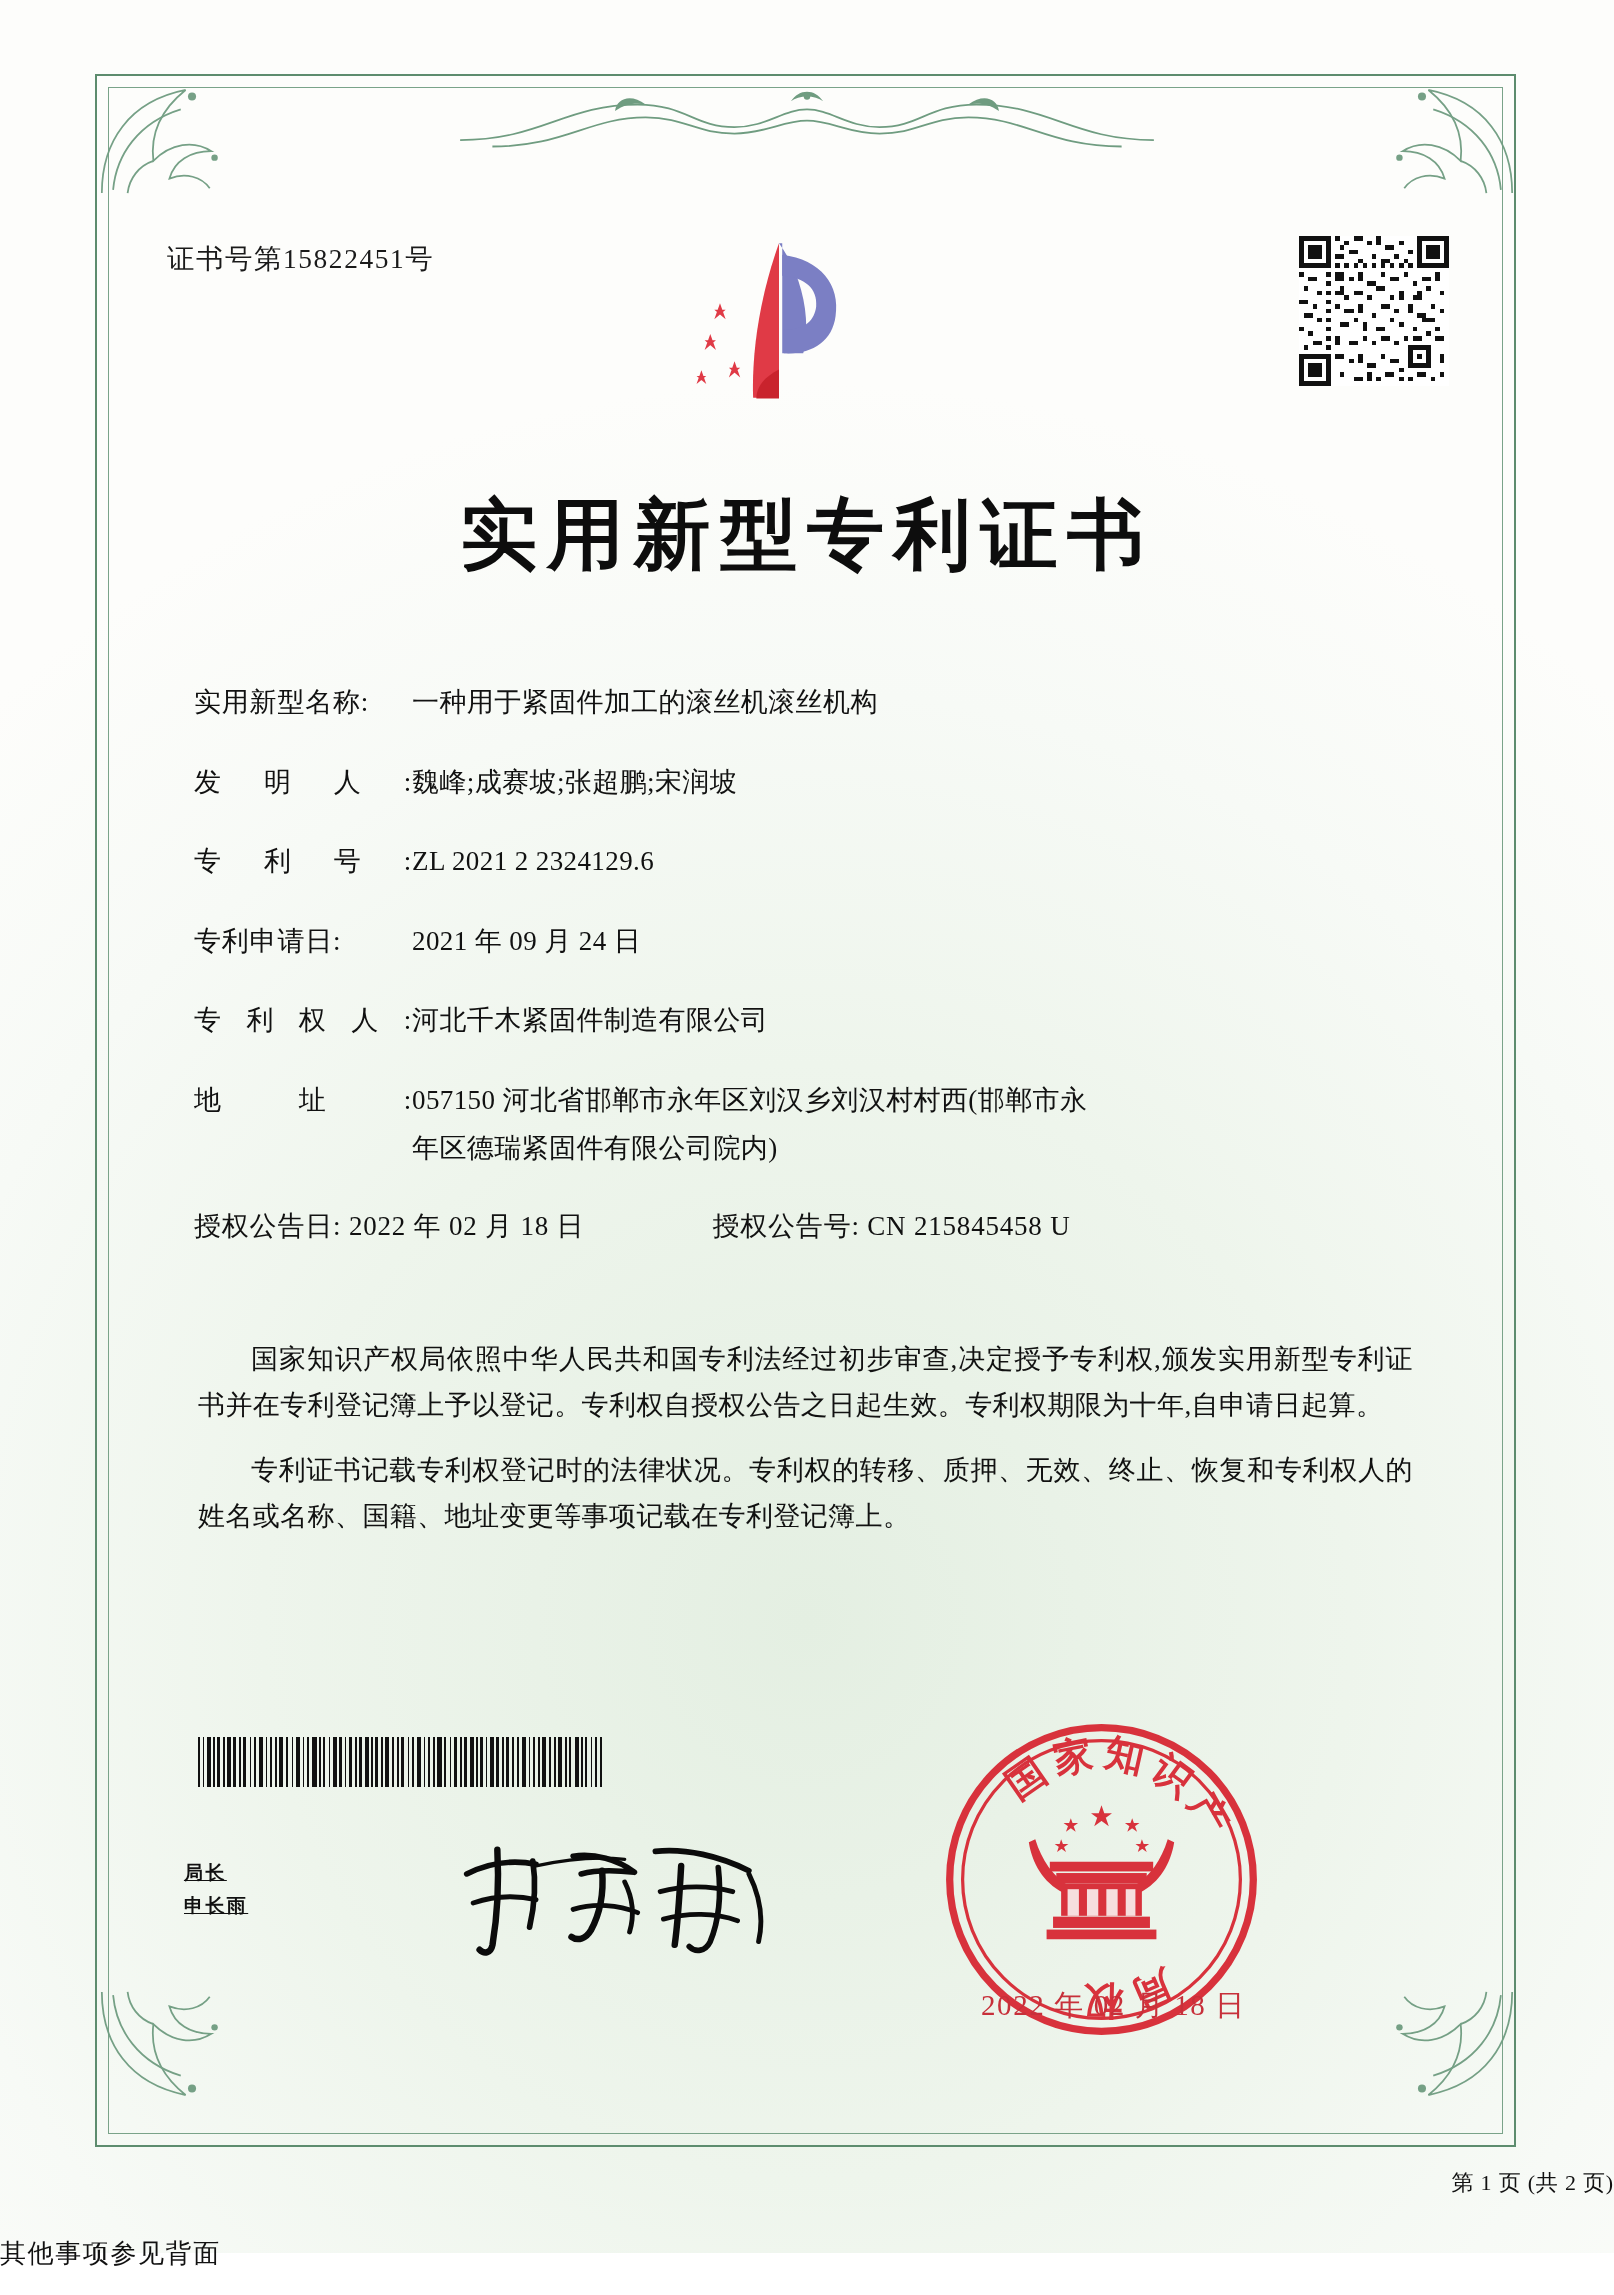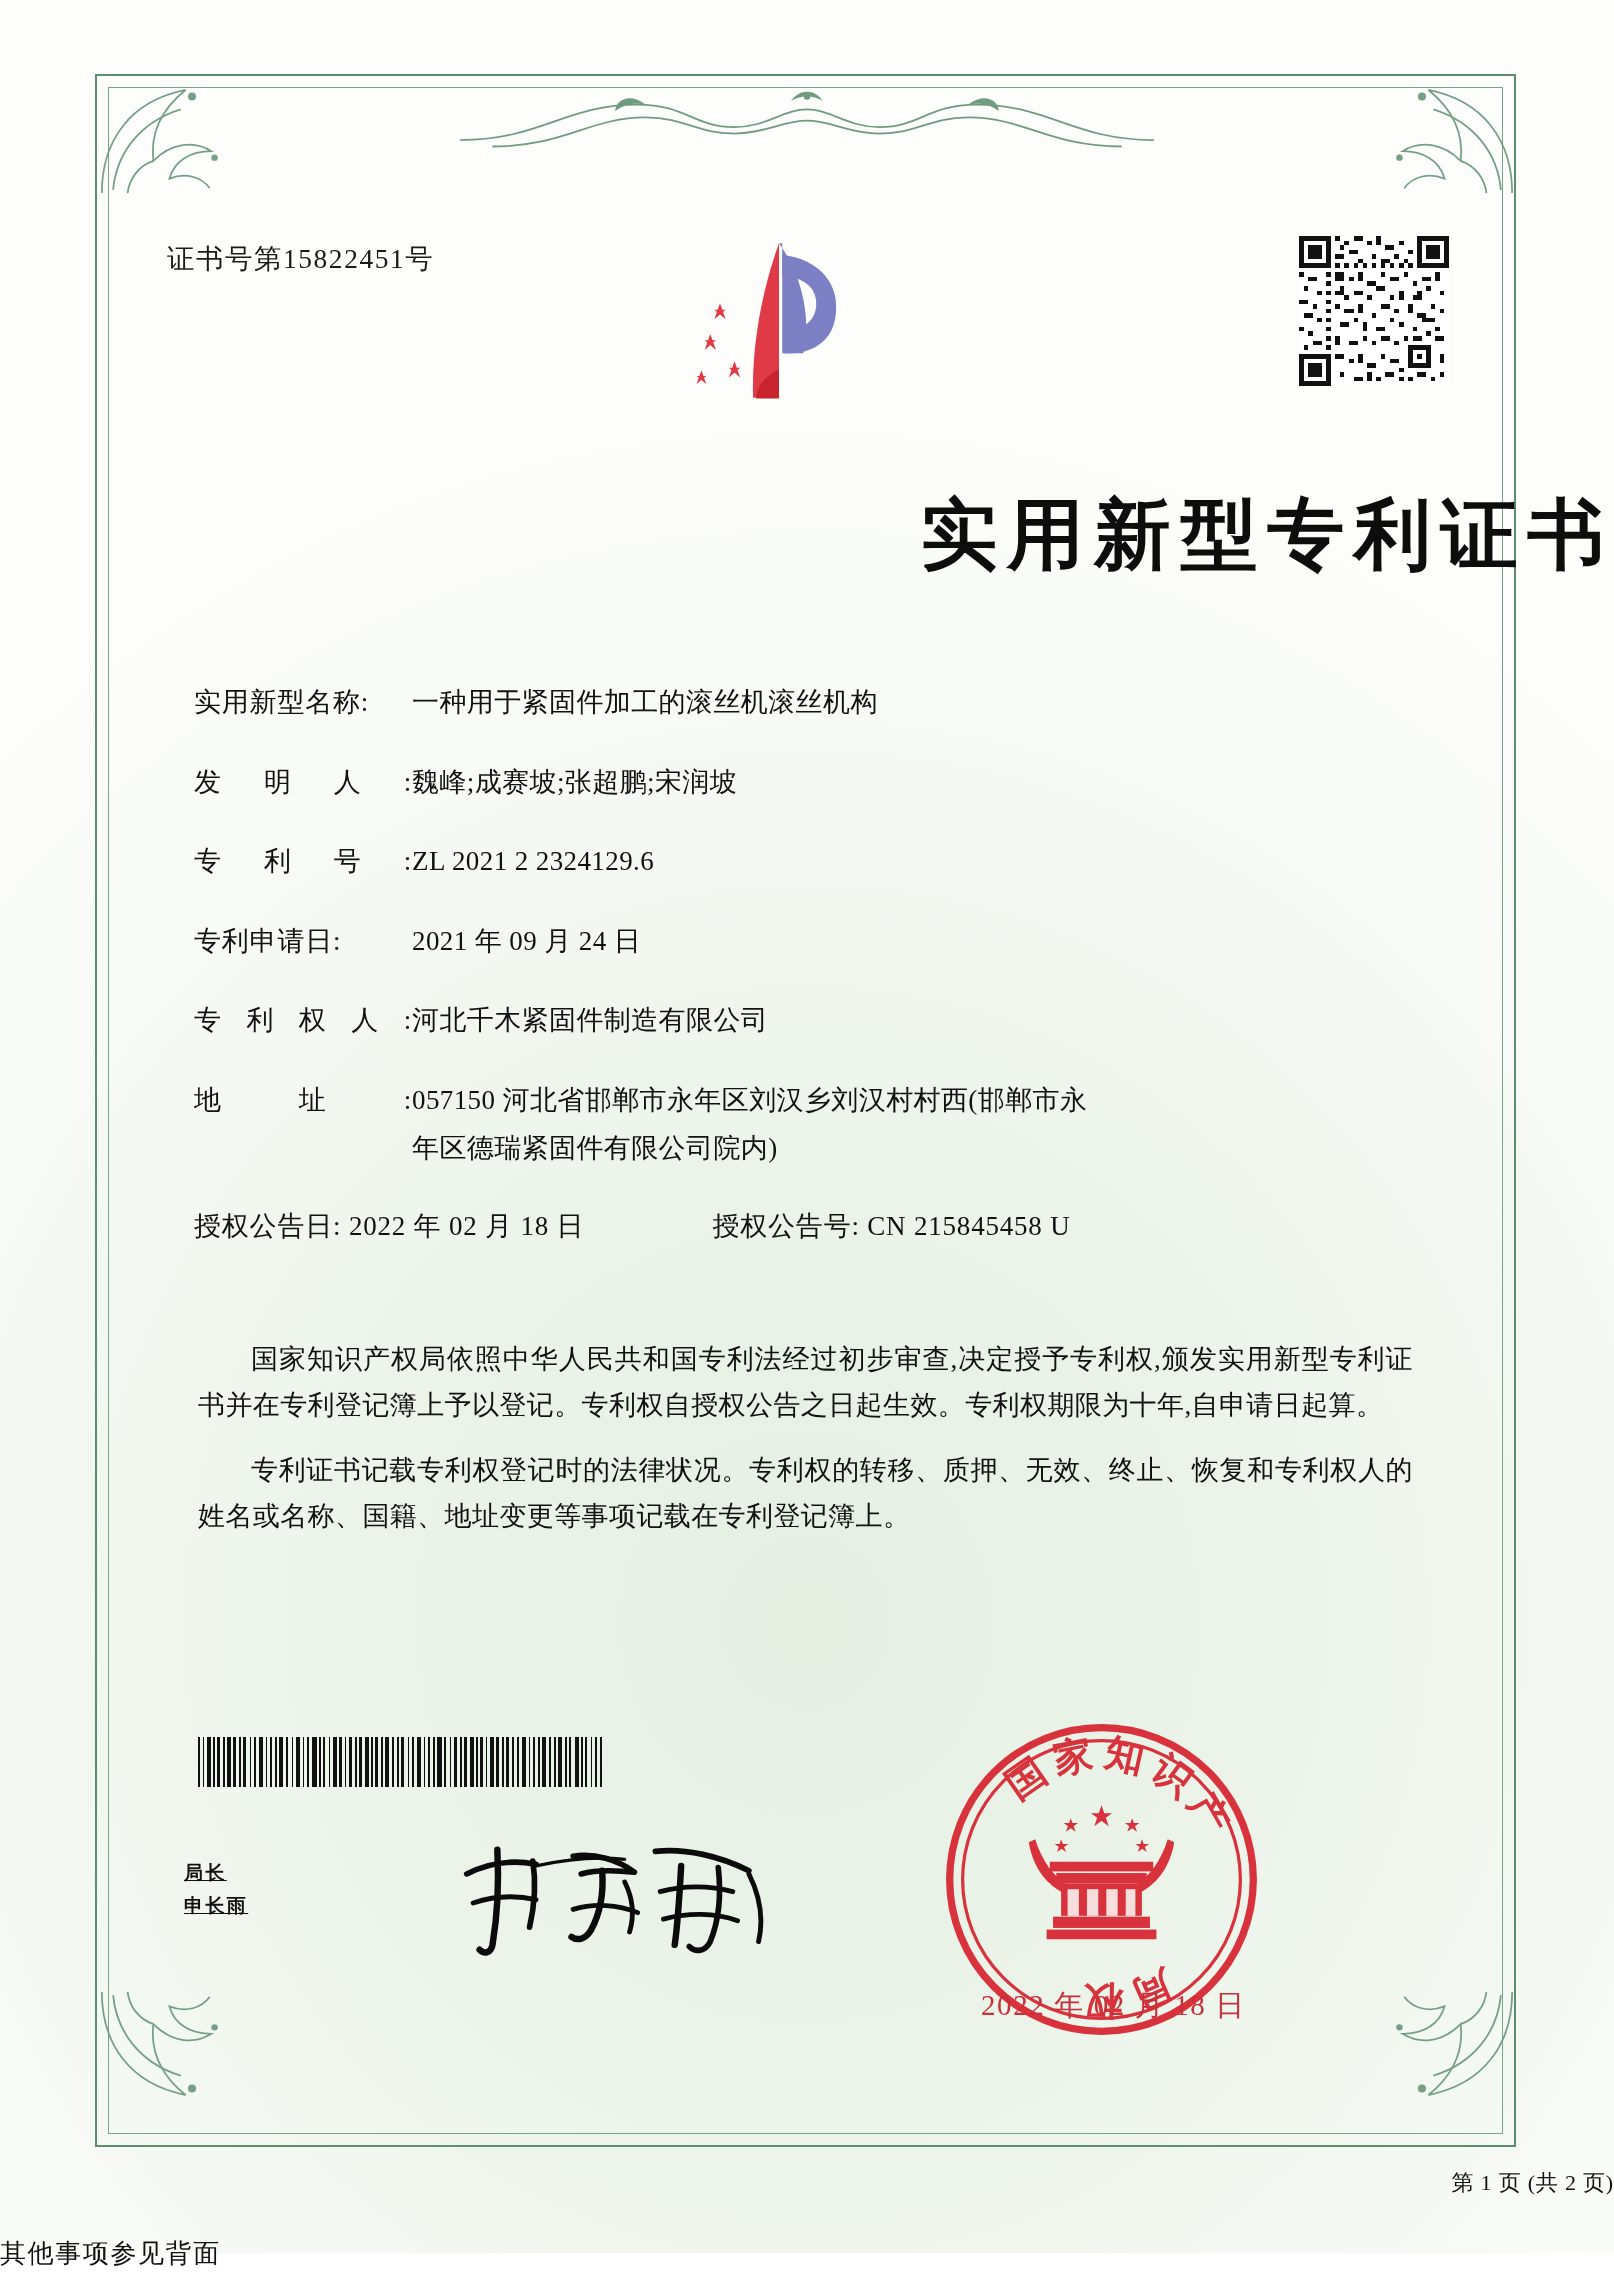--- a/index.html
+++ b/index.html
@@ -94,21 +94,21 @@
     height: 150px;
   }
   .qr svg { width: 100%; height: 100%; display: block; }
 
   
   .doc-title {
     position: absolute;
     left: 0;
     right: 0;
     top: 484px;
-    text-align: right;
+    text-align: center;
     font-size: 77px;
     font-weight: bold;
     letter-spacing: 9.7px;
     color: #0d0d0d;
     font-family: "DejaVu Serif", "Liberation Serif", serif;
   }
 
   
   .fields {
     position: absolute;

